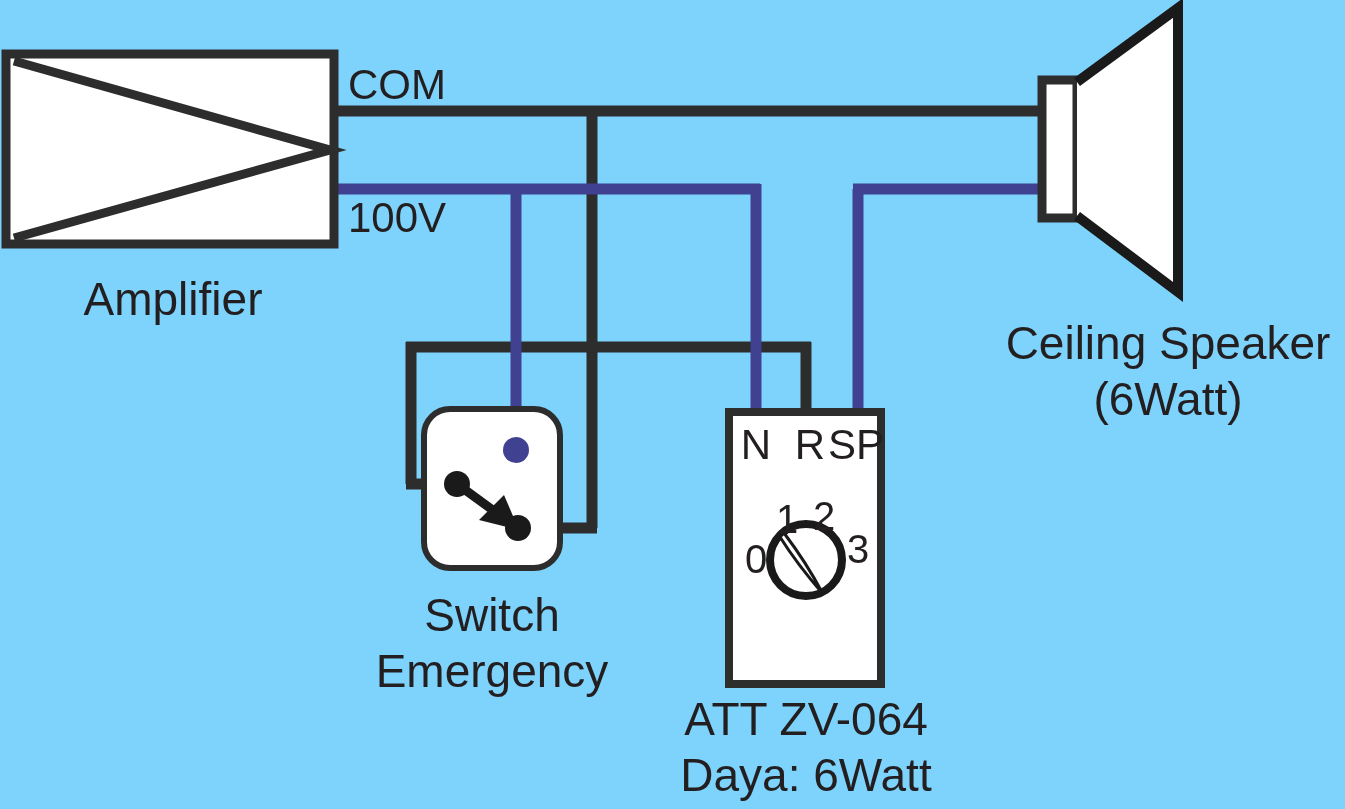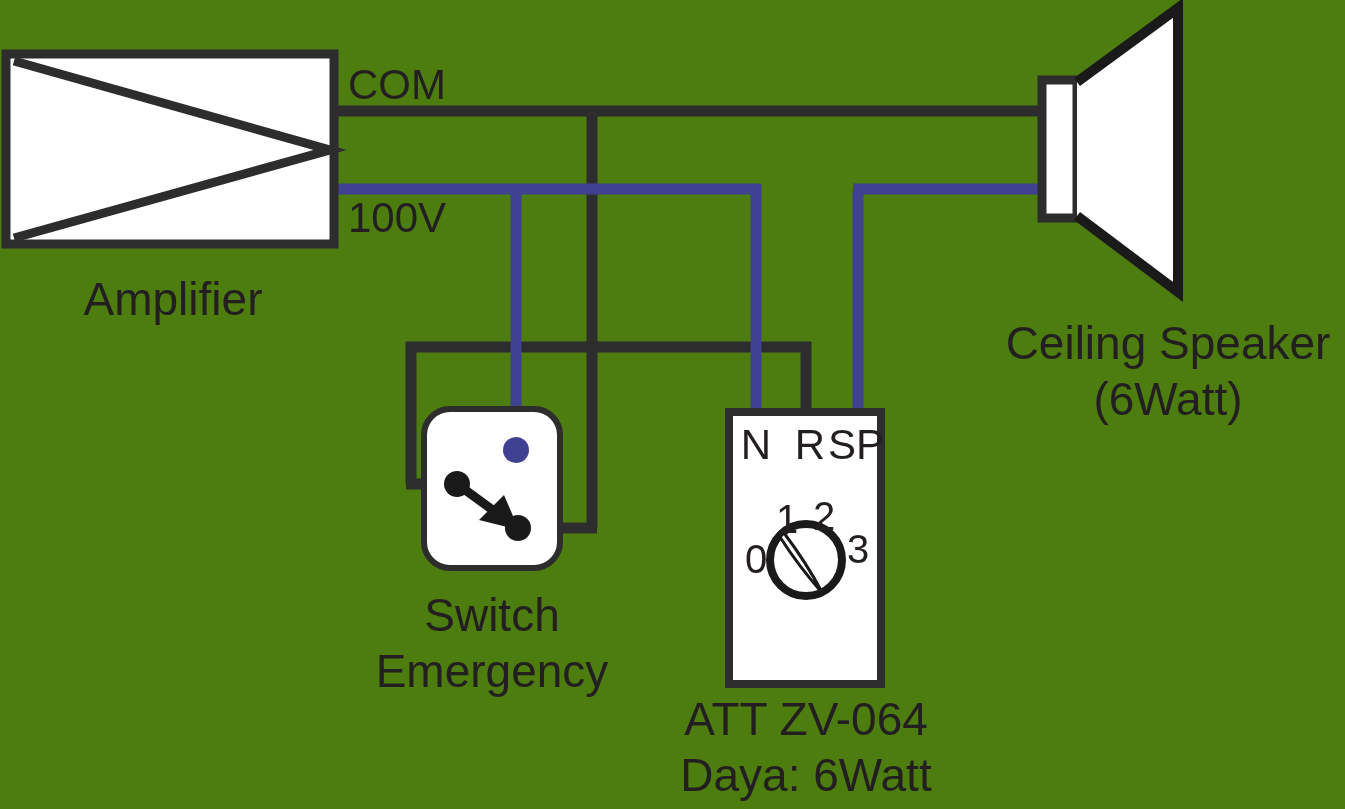--- a/index.html
+++ b/index.html
@@ -7,21 +7,21 @@
     padding: 0;
     background: #ffffff;
   }
   body {
     font-family: "Liberation Sans", sans-serif;
   }
   #diagram-root {
     position: relative;
     width: 1345px;
     height: 809px;
-    background: #4d7c0f;
+    background: #7dd3fc;
     overflow: hidden;
   }
   #diagram-svg {
     position: absolute;
     left: 0;
     top: 0;
     width: 1345px;
     height: 809px;
   }
   .diagram-label {

